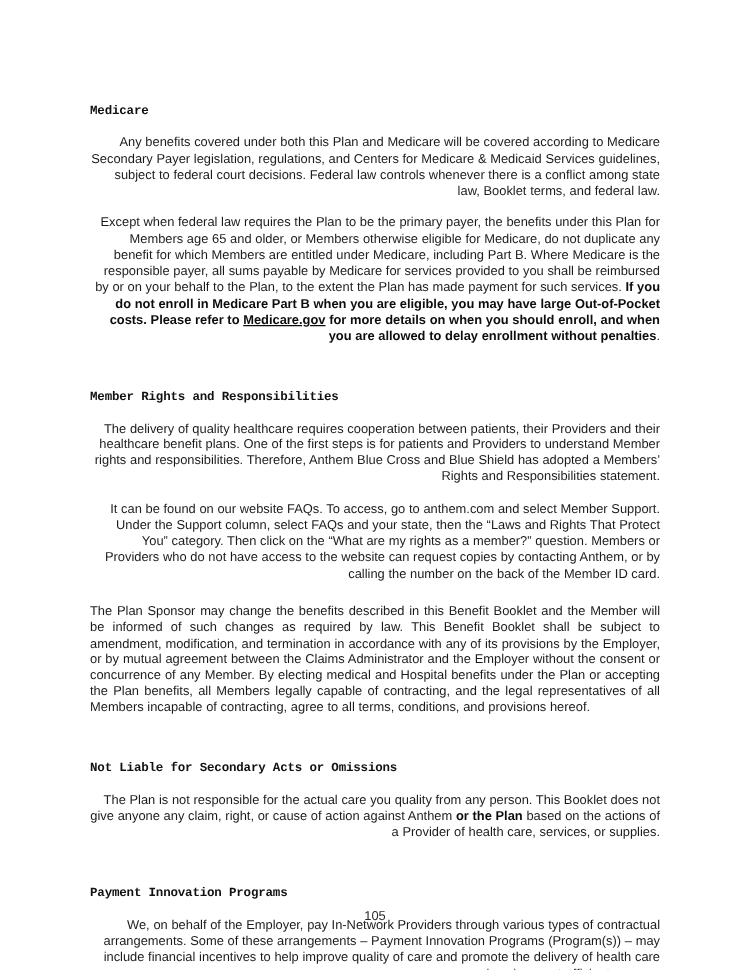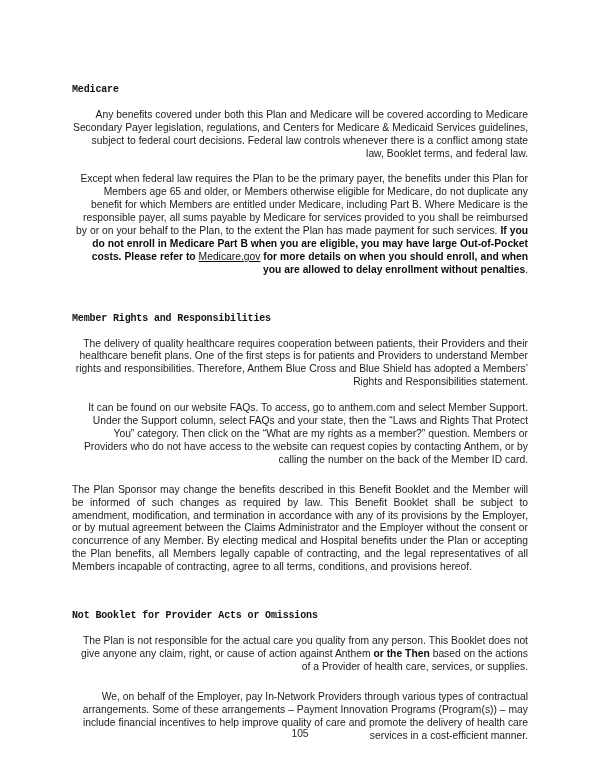--- a/index.html
+++ b/index.html
@@ -65,21 +65,21 @@
     margin-bottom: 17px;
   }
 
   b, strong {
     font-weight: bold;
     color: #0d0d0d;
   }
 
   .ul-link {
     text-decoration: underline;
-    font-weight: normal;
+    font-weight: bold;
   }
 
   .page-number {
     position: absolute;
     left: 0;
     right: 0;
     top: 727px;
     text-align: center;
     font-size: 10.3px;
     color: #2a2a2a;
@@ -91,18 +91,19 @@
 
 <div class="page">
   <div class="content" id="doc-content">
       <h2 class="section-heading">Medicare</h2>
       <p class="body-text"><span>Any benefits covered under both this Plan and Medicare will be covered according to Medicare Secondary Payer legislation, regulations, and Centers for Medicare &amp; Medicaid Services guidelines, subject to federal court decisions.  Federal law controls whenever there is a conflict among state law, Booklet terms, and federal law.</span></p>
       <p class="body-text last-in-block"><span>Except when federal law requires the Plan to be the primary payer, the benefits under this Plan for Members age 65 and older, or Members otherwise eligible for Medicare, do not duplicate any benefit for which Members are entitled under Medicare, including Part B.  Where Medicare is the responsible payer, all sums payable by Medicare for services provided to you shall be reimbursed by or on your behalf to the Plan, to the extent the Plan has made payment for such services.  </span><b>If you do not enroll in Medicare Part B when you are eligible, you may have large Out-of-Pocket costs.  Please refer to </b><b class="ul-link">Medicare.gov</b><b> for more details on when you should enroll, and when you are allowed to delay enrollment without penalties</b><span>.</span></p>
       <h2 class="section-heading spaced">Member Rights and Responsibilities</h2>
       <p class="body-text"><span>The delivery of quality healthcare requires cooperation between patients, their Providers and their healthcare benefit plans. One of the first steps is for patients and Providers to understand Member rights and responsibilities. Therefore, Anthem Blue Cross and Blue Shield has adopted a Members’ Rights and Responsibilities statement.</span></p>
       <p class="body-text last-in-block"><span>It can be found on our website FAQs.  To access, go to anthem.com and select Member Support.  Under the Support column, select FAQs and your state, then the “Laws and Rights That Protect You” category.  Then click on the “What are my rights as a member?” question.  Members or Providers who do not have access to the website can request copies by contacting Anthem, or by calling the number on the back of the Member ID card.</span></p>
       <p class="body-text justified last-in-block"><span>The Plan Sponsor may change the benefits described in this Benefit Booklet and the Member will be informed of such changes as required by law.  This Benefit Booklet shall be subject to amendment, modification, and termination in accordance with any of its provisions by the Employer, or by mutual agreement between the Claims Administrator and the Employer without the consent or concurrence of any Member.  By electing medical and Hospital benefits under the Plan or accepting the Plan benefits, all Members legally capable of contracting, and the legal representatives of all Members incapable of contracting, agree to all terms, conditions, and provisions hereof.</span></p>
-      <h2 class="section-heading spaced">Not Booklet for Provider Acts or Omissions</h2>
-      <p class="body-text last-in-block"><span>The Plan is not responsible for the actual care you quality from any person.  This Booklet does not give anyone any claim, right, or cause of action against Anthem </span><b>or the Then</b><span> based on the actions of a Provider of health care, services, or supplies.</span></p>
+      <h2 class="section-heading spaced">Not Liable for Secondary Acts or Omissions</h2>
+      <p class="body-text last-in-block"><span>The Plan is not responsible for the actual care you quality from any person.  This Booklet does not give anyone any claim, right, or cause of action against Anthem </span><b>or the Plan</b><span> based on the actions of a Provider of health care, services, or supplies.</span></p>
+      <h2 class="section-heading spaced">Payment Innovation Programs</h2>
       <p class="body-text last-in-block"><span>We, on behalf of the Employer, pay In-Network Providers through various types of contractual arrangements.  Some of these arrangements – Payment Innovation Programs (Program(s)) – may include financial incentives to help improve quality of care and promote the delivery of health care services in a cost-efficient manner.</span></p>
     </div>
   <div class="page-number">105</div>
 </div>
 
 </body></html>

